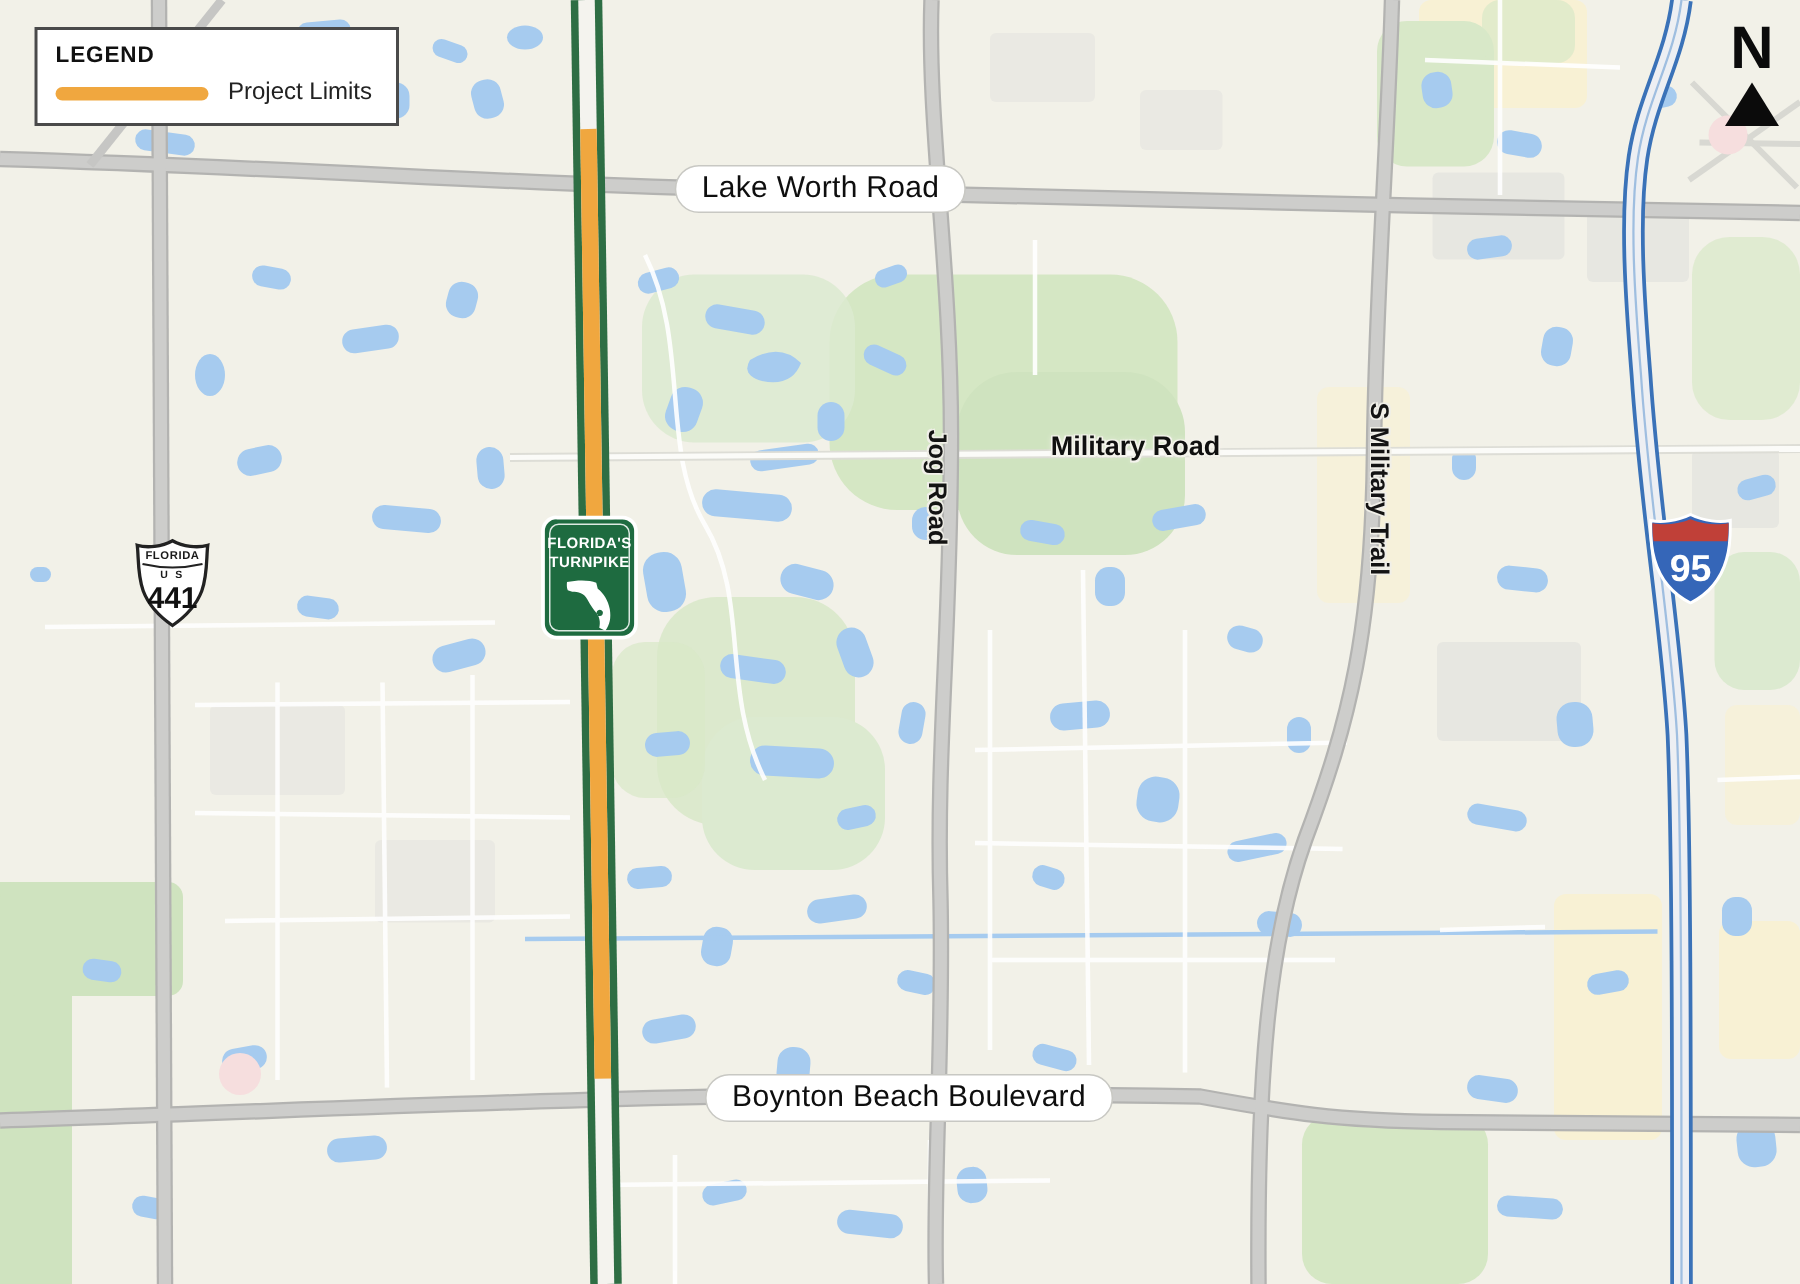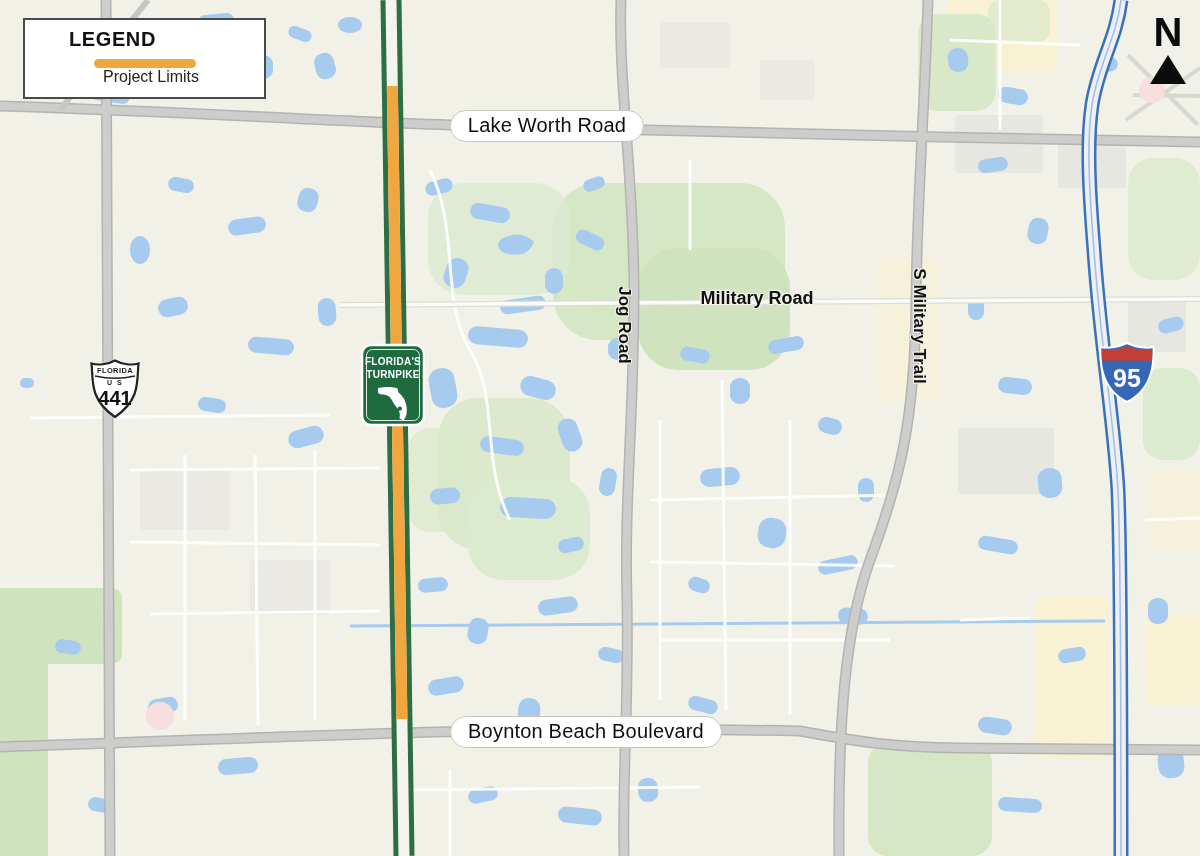--- a/index.html
+++ b/index.html
@@ -7,22 +7,22 @@
     position:relative;width:1200px;height:856px;overflow:hidden;
     font-family:"Liberation Sans",sans-serif;
     background:var(--background,#F2F1E8);
   }
   .stage svg.map{position:absolute;left:0;top:0;}
   
   .legend{
     position:absolute;left:23px;top:18px;width:215px;
     background:#fff;border:2px solid #4a4a4a;padding:8px 12px 11px 12px;z-index:30;
   }
-  .legend-title{font-weight:800;font-size:20px;letter-spacing:.6px;color:#111;margin-left:32px;}
-  .legend-row{display:flex;align-items:center;margin-top:8px;flex-direction:column;}
+  .legend-title{font-weight:800;font-size:15px;letter-spacing:.6px;color:#111;}
+  .legend-row{display:flex;align-items:center;margin-top:8px;}
   .legend-swatch{width:102px;height:9px;border-radius:5px;background:var(--project-limits,#F0A73F);flex:0 0 auto;}
   .legend-label{margin-left:13px;font-size:16px;color:#222;}
   
   .north{position:absolute;left:1144px;top:12px;width:48px;text-align:center;z-index:30;}
   .north-n{font-size:40px;font-weight:900;line-height:1;color:#0b0b0b;}
   .north-tri{width:0;height:0;border-left:18px solid transparent;border-right:18px solid transparent;border-bottom:29px solid #0b0b0b;margin:3px auto 0;}
   
   .pill{
     position:absolute;transform:translate(-50%,-50%);
     background:#fff;border:1px solid #c8c8c3;border-radius:18px;
@@ -250,21 +250,21 @@
       <div class="legend-label">Project Limits</div>
     </div>
   </div>
 
   <div class="north">
     <div class="north-n">N</div>
     <div class="north-tri"></div>
   </div>
 
   <div class="pill" style="left:547px;top:126px;">Lake Worth Road</div>
-  <div class="pill" style="left:586px;top:732px;">Boynton Beach Boulevard</div>
+  <div class="pill" style="left:606px;top:732px;">Boynton Beach Boulevard</div>
   <div class="halo-label" style="left:757px;top:298px;">Military Road</div>
   <div class="vlabel" style="left:624px;top:325px;">Jog Road</div>
   <div class="vlabel" style="left:919px;top:326px;">S Military Trail</div>
 
   <svg class="shield" style="left:360px;top:343px;" width="66" height="84" viewBox="0 0 66 84">
     <rect x="2" y="2" width="62" height="80" rx="9" fill="#1E6B40" stroke="#ffffff" stroke-width="2.5"></rect>
     <rect x="6.5" y="6.5" width="53" height="71" rx="6" fill="none" stroke="#ffffff" stroke-width="1" opacity=".85"></rect>
     <text x="33" y="22" text-anchor="middle" font-family="Liberation Sans, sans-serif" font-size="10" font-weight="bold" fill="#ffffff" letter-spacing="0.3">FLORIDA'S</text>
     <text x="33" y="35" text-anchor="middle" font-family="Liberation Sans, sans-serif" font-size="10" font-weight="bold" fill="#ffffff" letter-spacing="0.3">TURNPIKE</text>
     <g transform="translate(17,40)">

